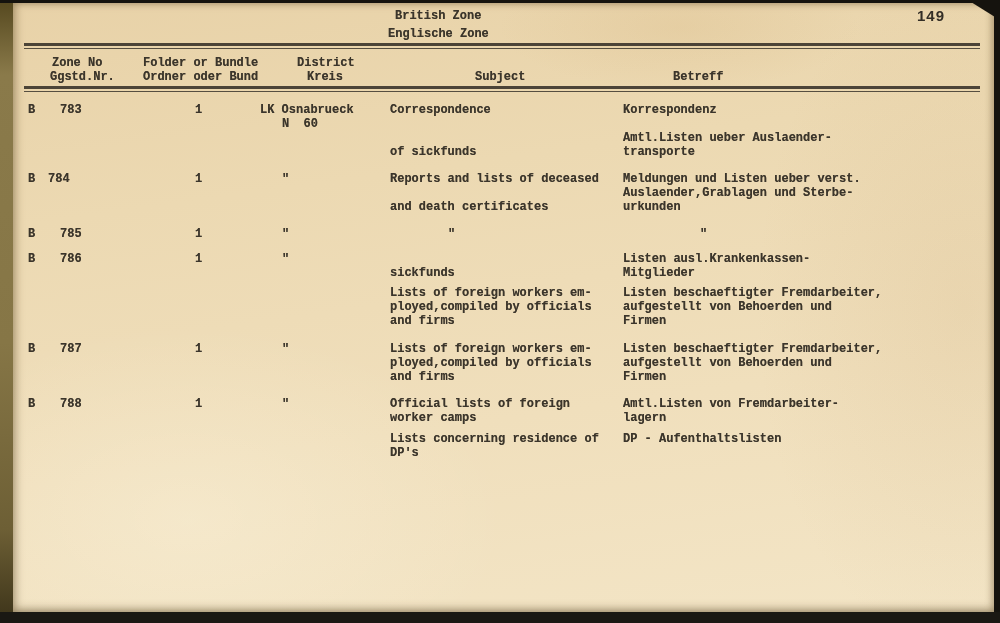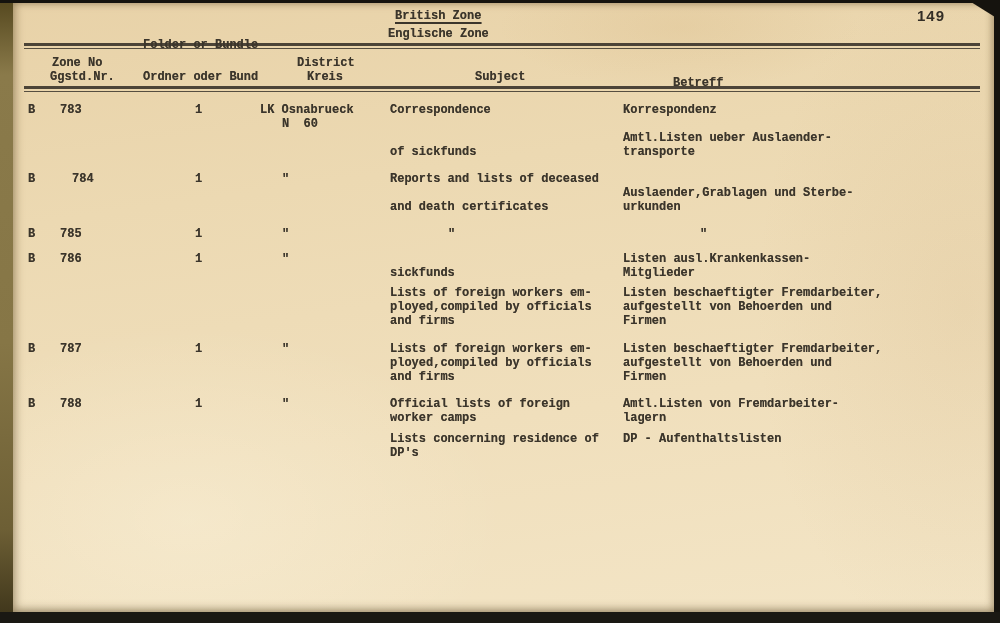--- a/index.html
+++ b/index.html
@@ -32,21 +32,21 @@
     border-top:15px solid #15130e; border-left:24px solid transparent;
   }
 
   .tl {
     position:absolute;
     font:bold 12px/14px "Liberation Mono", monospace;
     color:#3b352b;
     white-space:pre;
     text-shadow:0 0 0.6px rgba(59,53,43,0.65);
   }
-  .title { text-decoration:underline; text-underline-offset:3px; text-decoration-thickness:1.5px; }
+  .title { text-underline-offset:3px; text-decoration-thickness:1.5px; }
   .pagenum {
     position:absolute;
     font:600 15px/16px "Liberation Sans", sans-serif;
     color:#332e26; letter-spacing:1px;
   }
   .rule {
     position:absolute; height:2px;
     border-top:3px solid #3f382e; border-bottom:1px solid #4a4337;
     opacity:0.92;
   }
@@ -63,46 +63,47 @@
   <div class="corner-cut"></div>
 
   <div class="tl title" style="left:395px;top:9px">British Zone</div>
   <div class="tl" style="left:388px;top:27px">Englische Zone</div>
   <div class="pagenum" style="left:917px;top:8px">149</div>
 
   <div class="rule" style="left:24px;top:43px;width:956px"></div>
 
   <div class="tl" style="left:52px;top:56px">Zone No</div>
   <div class="tl" style="left:50px;top:70px">Ggstd.Nr.</div>
-  <div class="tl" style="left:143px;top:38px">Folder or Bundle</div>
+  <div class="tl" style="left:143px;top:56px">Folder or Bundle</div>
   <div class="tl" style="left:143px;top:70px">Ordner oder Bund</div>
   <div class="tl" style="left:297px;top:56px">District</div>
   <div class="tl" style="left:307px;top:70px">Kreis</div>
   <div class="tl" style="left:475px;top:70px">Subject</div>
-  <div class="tl" style="left:673px;top:76px">Betreff</div>
+  <div class="tl" style="left:673px;top:70px">Betreff</div>
 
   <div class="rule" style="left:24px;top:86px;width:956px"></div>
 
   <div class="tl" style="left:28px;top:103px">B</div>
   <div class="tl" style="left:60px;top:103px">783</div>
   <div class="tl" style="left:195px;top:103px">1</div>
   <div class="tl" style="left:260px;top:103px">LK Osnabrueck</div>
   <div class="tl" style="left:282px;top:117px">N  60</div>
   <div class="tl" style="left:390px;top:103px">Correspondence</div>
   <div class="tl" style="left:623px;top:103px">Korrespondenz</div>
   <div class="tl" style="left:390px;top:145px">of sickfunds</div>
   <div class="tl" style="left:623px;top:131px">Amtl.Listen ueber Auslaender-</div>
   <div class="tl" style="left:623px;top:145px">transporte</div>
 
   <div class="tl" style="left:28px;top:172px">B</div>
-  <div class="tl" style="left:72px;top:172px">784</div>
+  <div class="tl" style="left:48px;top:172px">784</div>
   <div class="tl" style="left:195px;top:172px">1</div>
   <div class="tl" style="left:282px;top:172px">"</div>
   <div class="tl" style="left:390px;top:172px">Reports and lists of deceased</div>
   <div class="tl" style="left:390px;top:200px">and death certificates</div>
+  <div class="tl" style="left:623px;top:172px">Meldungen und Listen ueber verst.</div>
   <div class="tl" style="left:623px;top:186px">Auslaender,Grablagen und Sterbe-</div>
   <div class="tl" style="left:623px;top:200px">urkunden</div>
 
   <div class="tl" style="left:28px;top:227px">B</div>
   <div class="tl" style="left:60px;top:227px">785</div>
   <div class="tl" style="left:195px;top:227px">1</div>
   <div class="tl" style="left:282px;top:227px">"</div>
   <div class="tl" style="left:448px;top:227px">"</div>
   <div class="tl" style="left:700px;top:227px">"</div>
 

